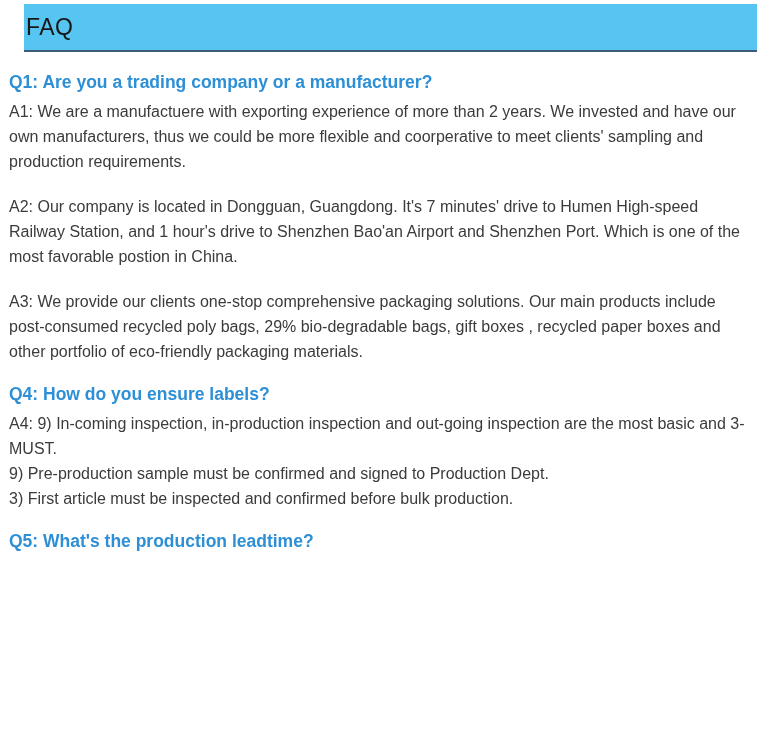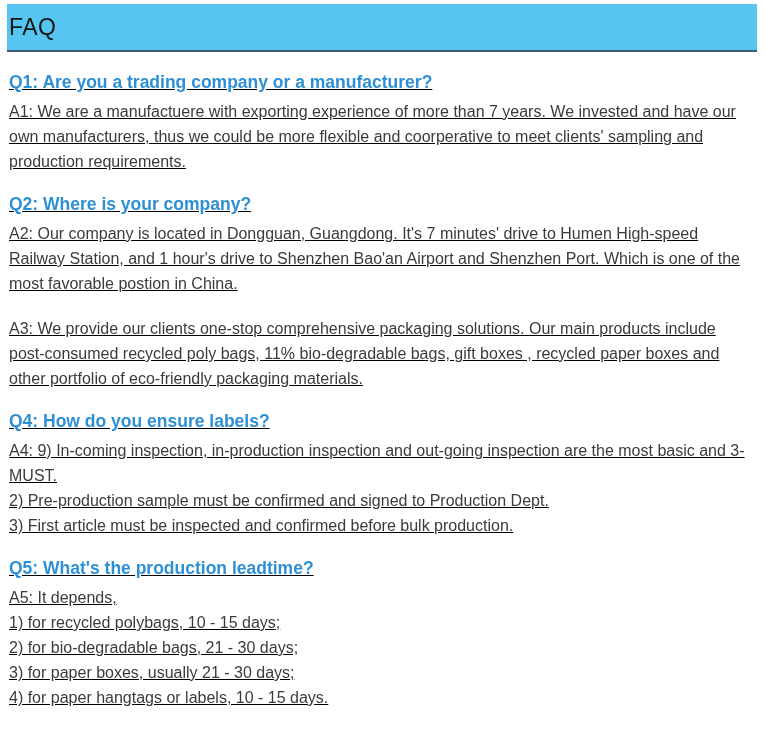--- a/index.html
+++ b/index.html
@@ -11,36 +11,35 @@
     --page-bg:#ffffff;
   }
   *{margin:0;padding:0;box-sizing:border-box;}
   html,body{
     width:765px;height:748px;
     background:var(--page-bg);
     font-family:"Liberation Sans","DejaVu Sans",sans-serif;
     overflow:hidden;
   }
   .faq-header{
-    margin:4px 8px 0 7px;
+    margin:4px 8px 0 24px;
     height:48px;
     background:var(--header-bg);
     border-bottom:2px solid var(--header-border);
     display:flex;
     align-items:center;
     padding-left:2px;
   }
   .faq-header .title{
     font-size:23px;
     letter-spacing:0.5px;
     color:var(--title-color);
   }
   .faq-content{
     padding:20px 12px 0 9px;
-    text-decoration:underline;
   }
   .faq-item{
     margin-bottom:20px;
   }
   .faq-item .question{
     font-size:17.5px;
     font-weight:700;
     line-height:20px;
     color:var(--question-color);
     margin-bottom:7px;
@@ -56,50 +55,42 @@
 
 <header class="faq-header">
   <span class="title">FAQ</span>
 </header>
 
 <main class="faq-content">
   <div id="faq-list">
   <section class="faq-item">
     <h2 class="question">Q1: Are you a trading company or a manufacturer?</h2>
     <div class="answer">
-          <p>A1: We are a manufactuere with exporting experience of more than 7 years. We invested and have our own manufacturers, thus we could be more flexible and coorperative to meet clients' sampling and production requirements.</p>
+          <p>A1: We are a manufactuere with exporting experience of more than 2 years. We invested and have our own manufacturers, thus we could be more flexible and coorperative to meet clients' sampling and production requirements.</p>
         </div>
   </section>
 
   <section class="faq-item">
-    <h2 class="question">Q2: Where is your company?</h2>
     <div class="answer">
           <p>A2: Our company is located in Dongguan, Guangdong. It's 7 minutes' drive to Humen High-speed Railway Station, and 1 hour's drive to Shenzhen Bao'an Airport and Shenzhen Port. Which is one of the most favorable postion in China.</p>
         </div>
   </section>
 
   <section class="faq-item">
     <div class="answer">
-          <p>A3: We provide our clients one-stop comprehensive packaging solutions. Our main products include post-consumed recycled poly bags, 11% bio-degradable bags, gift boxes , recycled paper boxes and other portfolio of eco-friendly packaging materials.</p>
+          <p>A3: We provide our clients one-stop comprehensive packaging solutions. Our main products include post-consumed recycled poly bags, 29% bio-degradable bags, gift boxes , recycled paper boxes and other portfolio of eco-friendly packaging materials.</p>
         </div>
   </section>
 
   <section class="faq-item">
     <h2 class="question">Q4: How do you ensure labels?</h2>
     <div class="answer">
           <p>A4: 9) In-coming inspection, in-production inspection and out-going inspection are the most basic and 3-MUST.</p>
-          <p>2) Pre-production sample must be confirmed and signed to Production Dept.</p>
+          <p>9) Pre-production sample must be confirmed and signed to Production Dept.</p>
           <p>3) First article must be inspected and confirmed before bulk production.</p>
         </div>
   </section>
 
   <section class="faq-item">
     <h2 class="question">Q5: What's the production leadtime?</h2>
-    <div class="answer">
-          <p>A5: It depends,</p>
-          <p>1) for recycled polybags, 10 - 15 days;</p>
-          <p>2) for bio-degradable bags, 21 - 30 days;</p>
-          <p>3) for paper boxes, usually 21 - 30 days;</p>
-          <p>4) for paper hangtags or labels, 10 - 15 days.</p>
-        </div>
   </section>
 </div>
 </main>
 
 </body></html>

